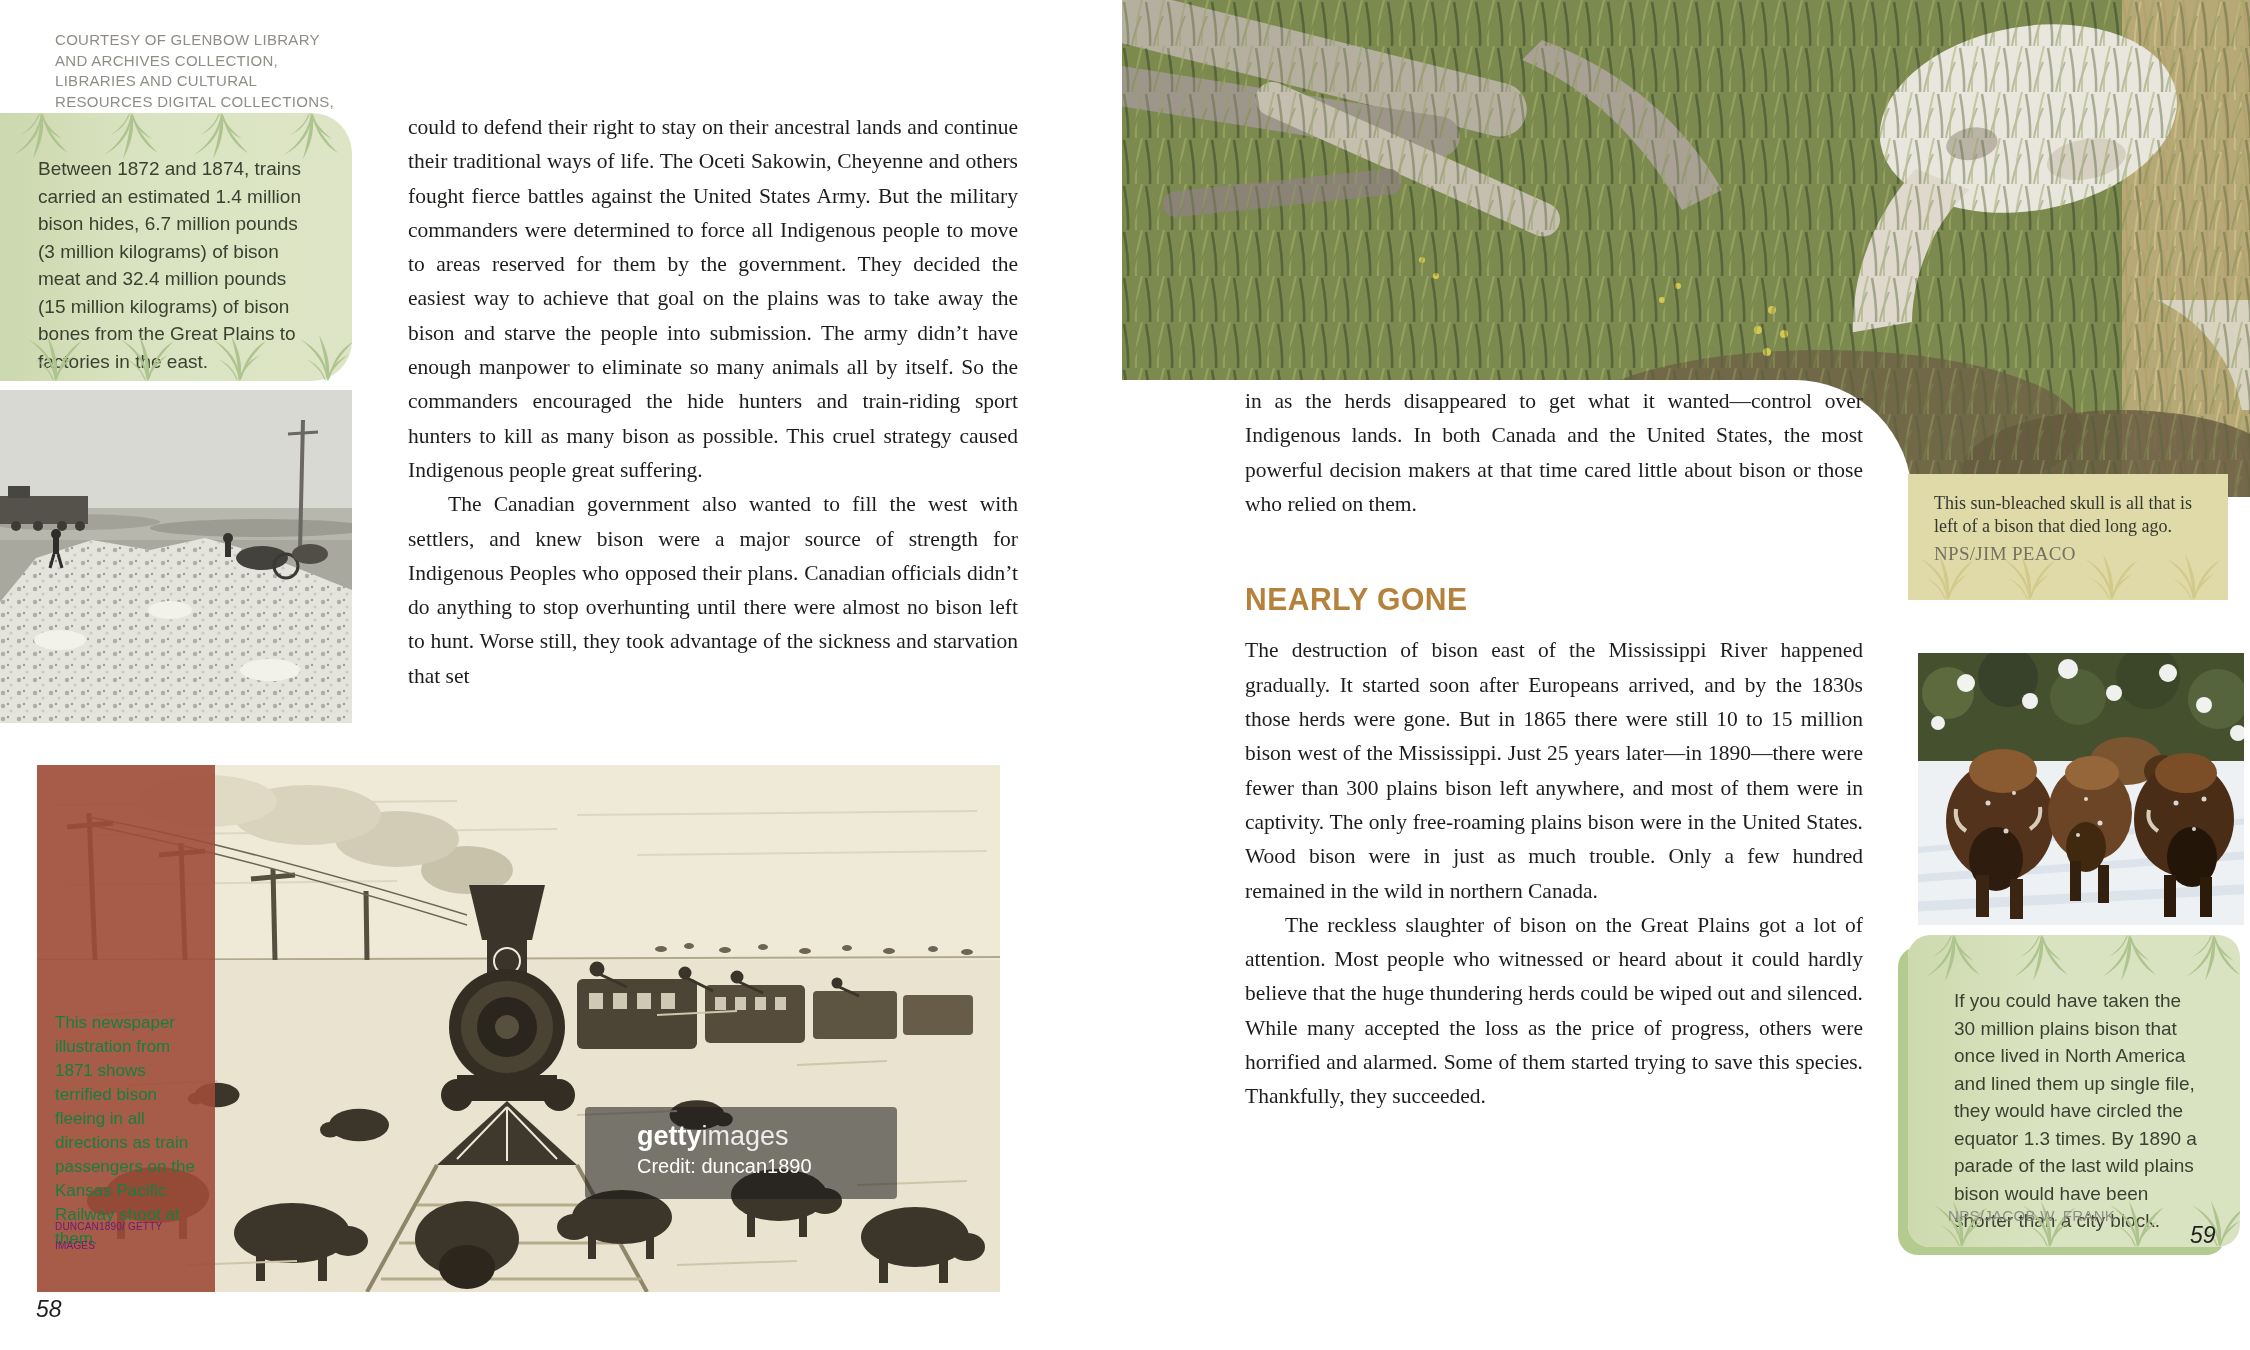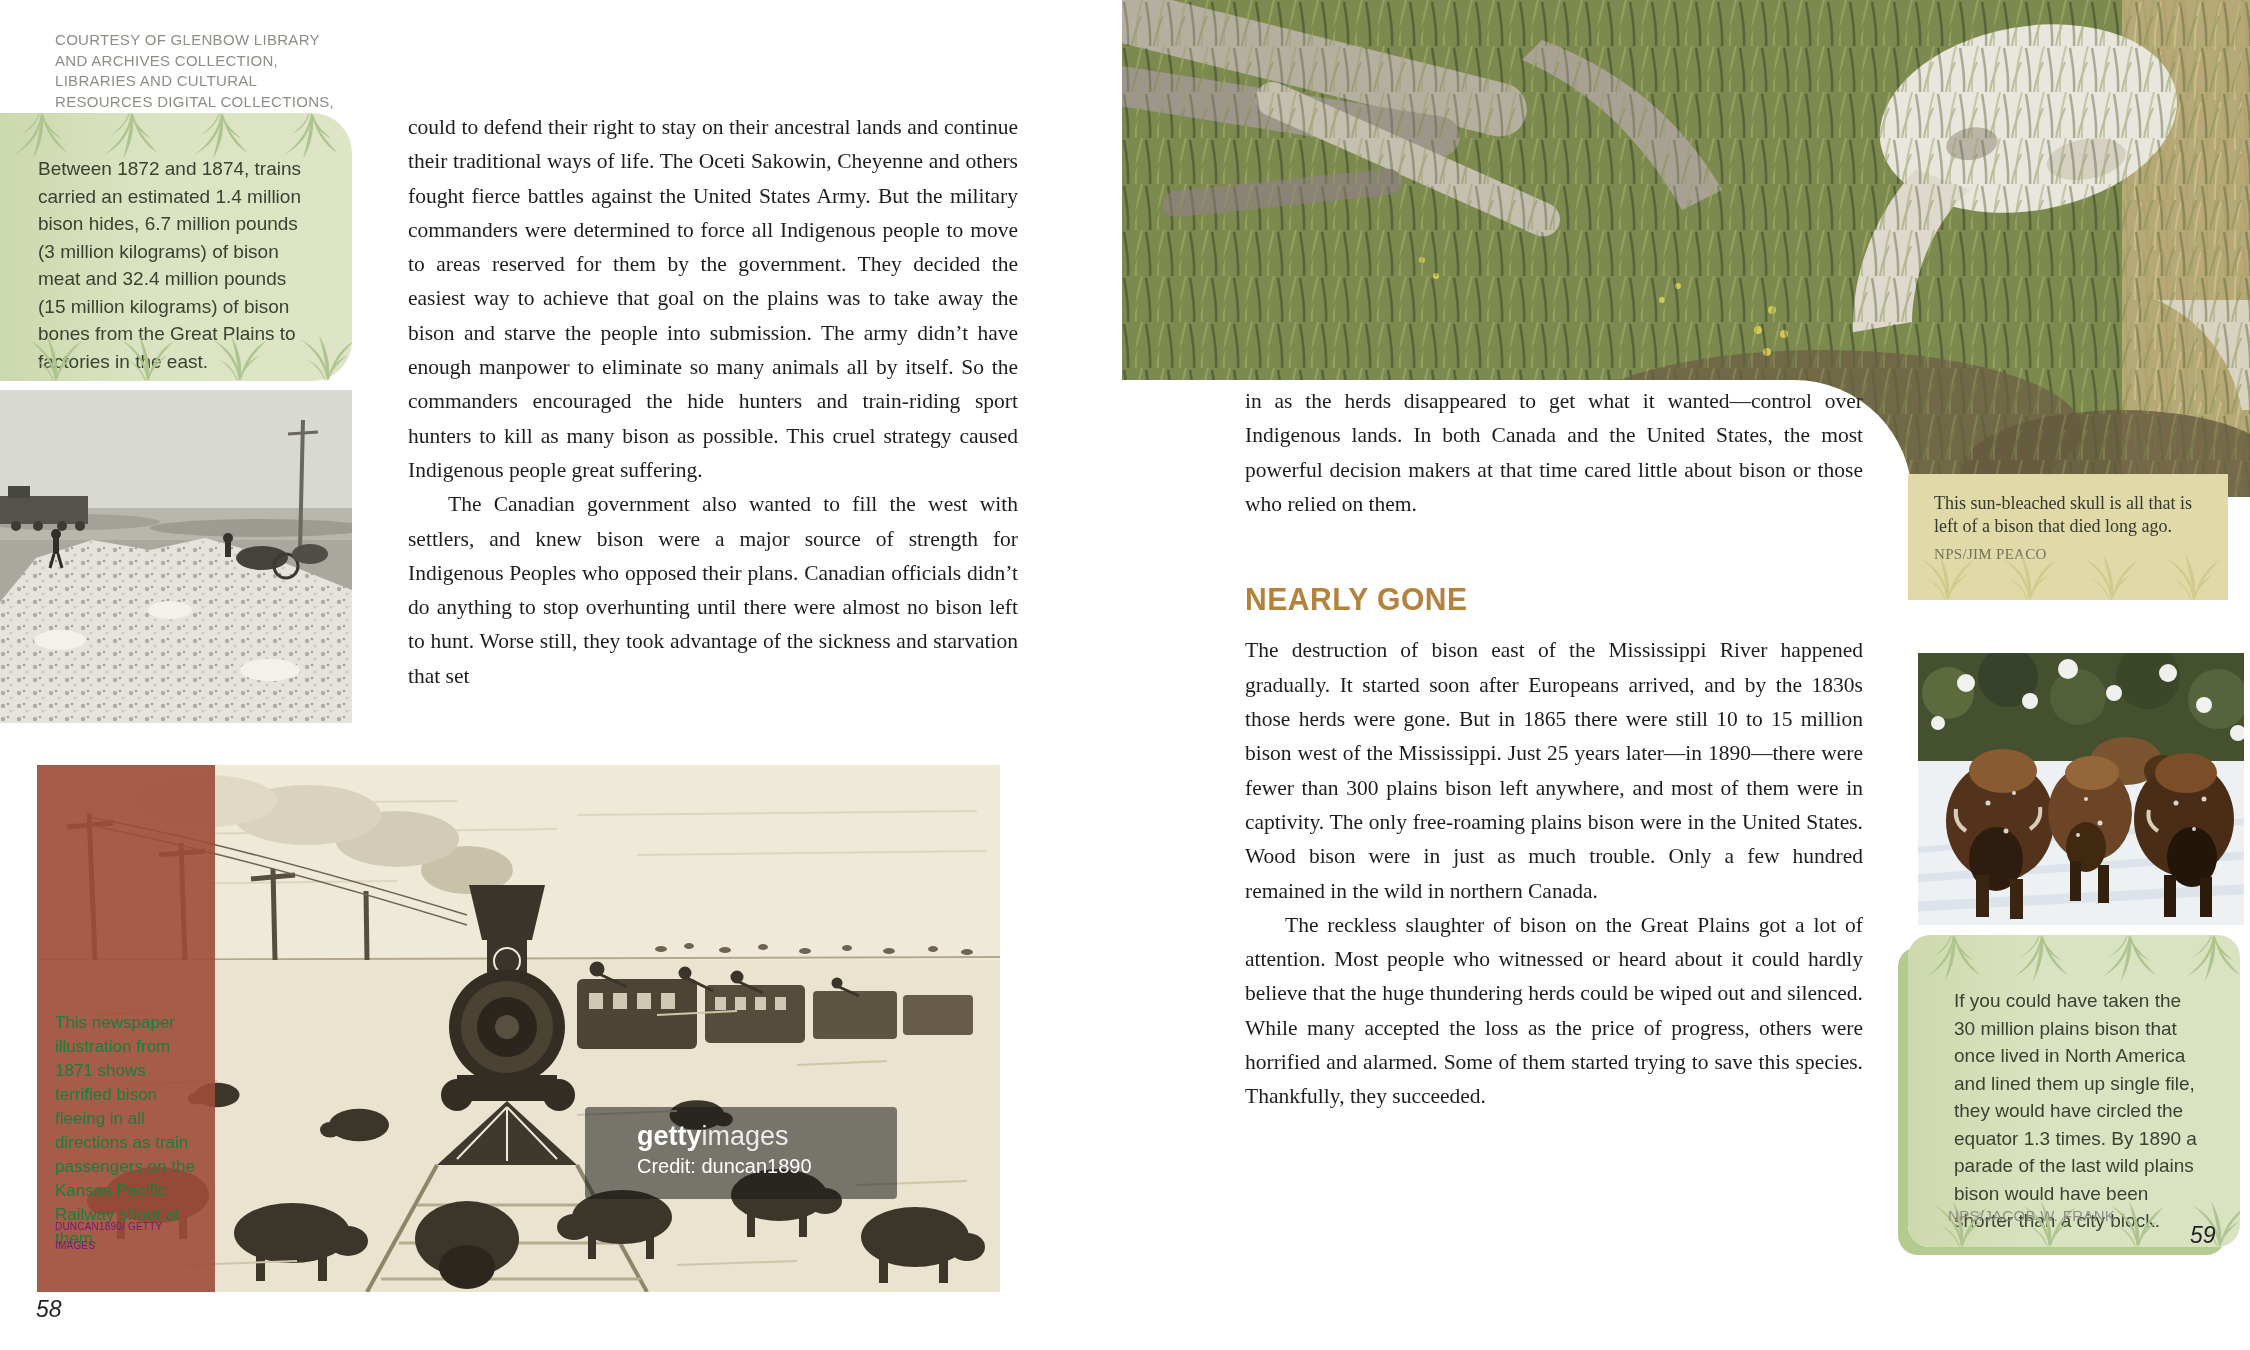--- a/index.html
+++ b/index.html
@@ -368,21 +368,21 @@
           <circle cx="314" cy="276" r="3"></circle>
       </g>
       <rect width="1128" height="497" fill="url(#grassP)" opacity=".45"></rect>
     </svg>
   </figure>
 
   <div class="abs skull-notch"></div>
 
   <div class="abs caption-tan">
     <div class="cap">This sun-bleached skull is all that is left of a bison that died long ago.</div>
-    <div class="cred credit-gray" style="font-size:15px;color:#75715f;">NPS/JIM PEACO</div>
+    <div class="cred credit-gray" style="font-size:19px;color:#75715f;">NPS/JIM PEACO</div>
     <svg class="tuft-row bottom tan" viewBox="0 0 320 46" preserveAspectRatio="none">
       <use href="#tuft" x="4" width="70" height="46" fill="currentColor"></use>
       <use href="#tuft" x="86" width="70" height="46" fill="currentColor"></use>
       <use href="#tuft" x="168" width="70" height="46" fill="currentColor"></use>
       <use href="#tuft" x="250" width="70" height="46" fill="currentColor"></use>
     </svg>
   </div>
 
   <div class="abs bodycol col-right">
     <p>in as the herds disappeared to get what it wanted—control over Indigenous lands. In both Canada and the United States, the most powerful decision makers at that time cared little about bison or those who relied on them.</p>

